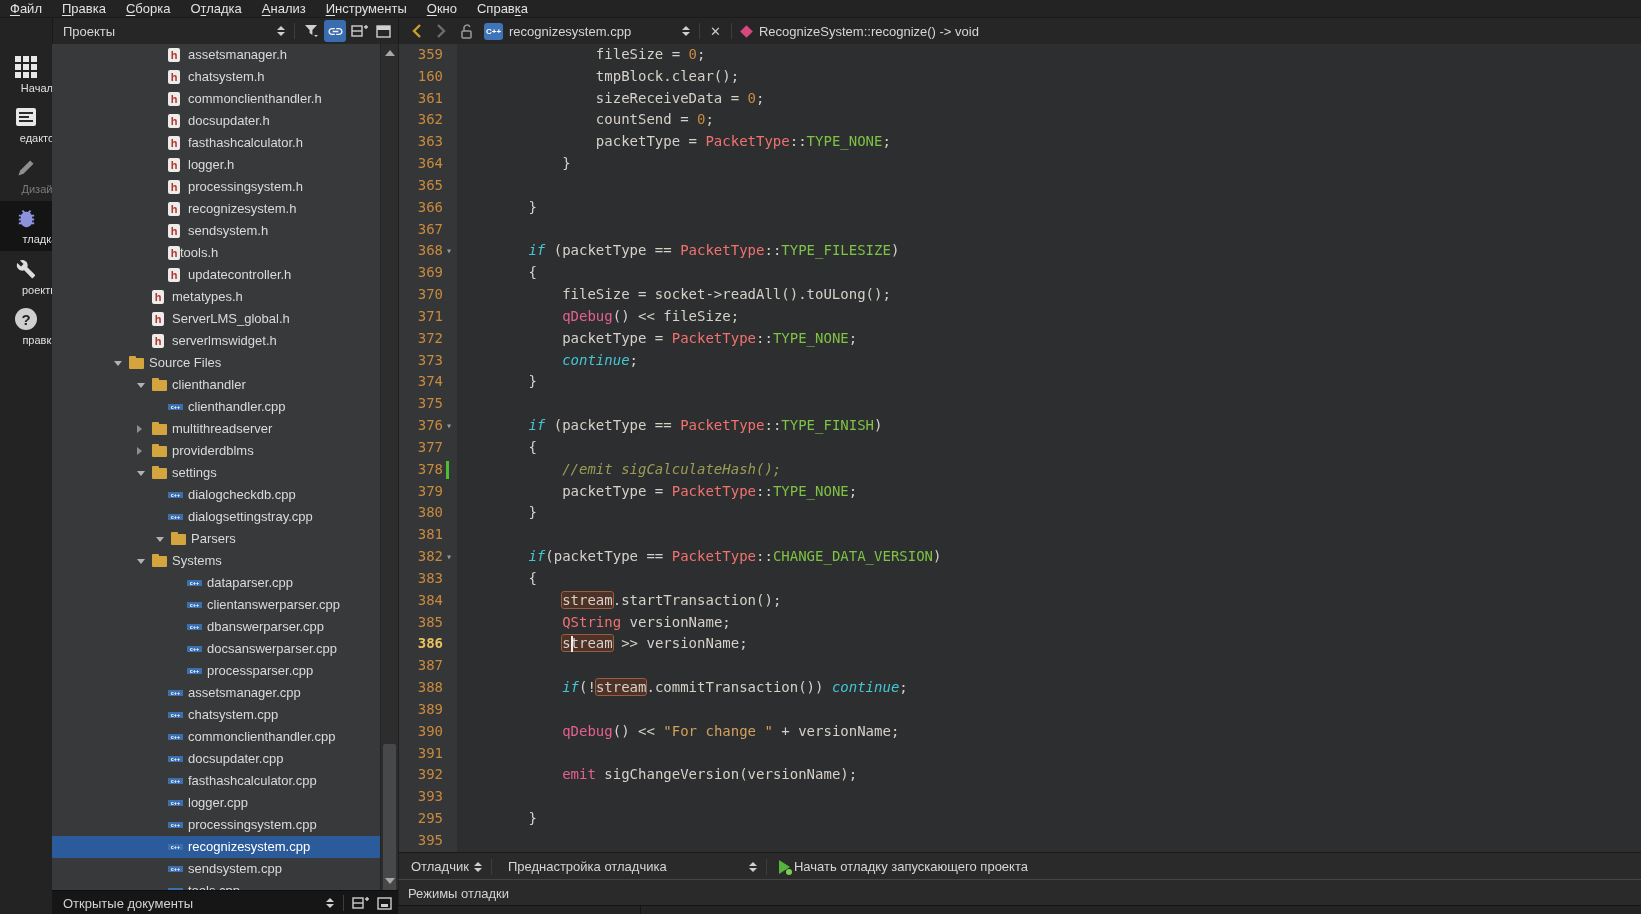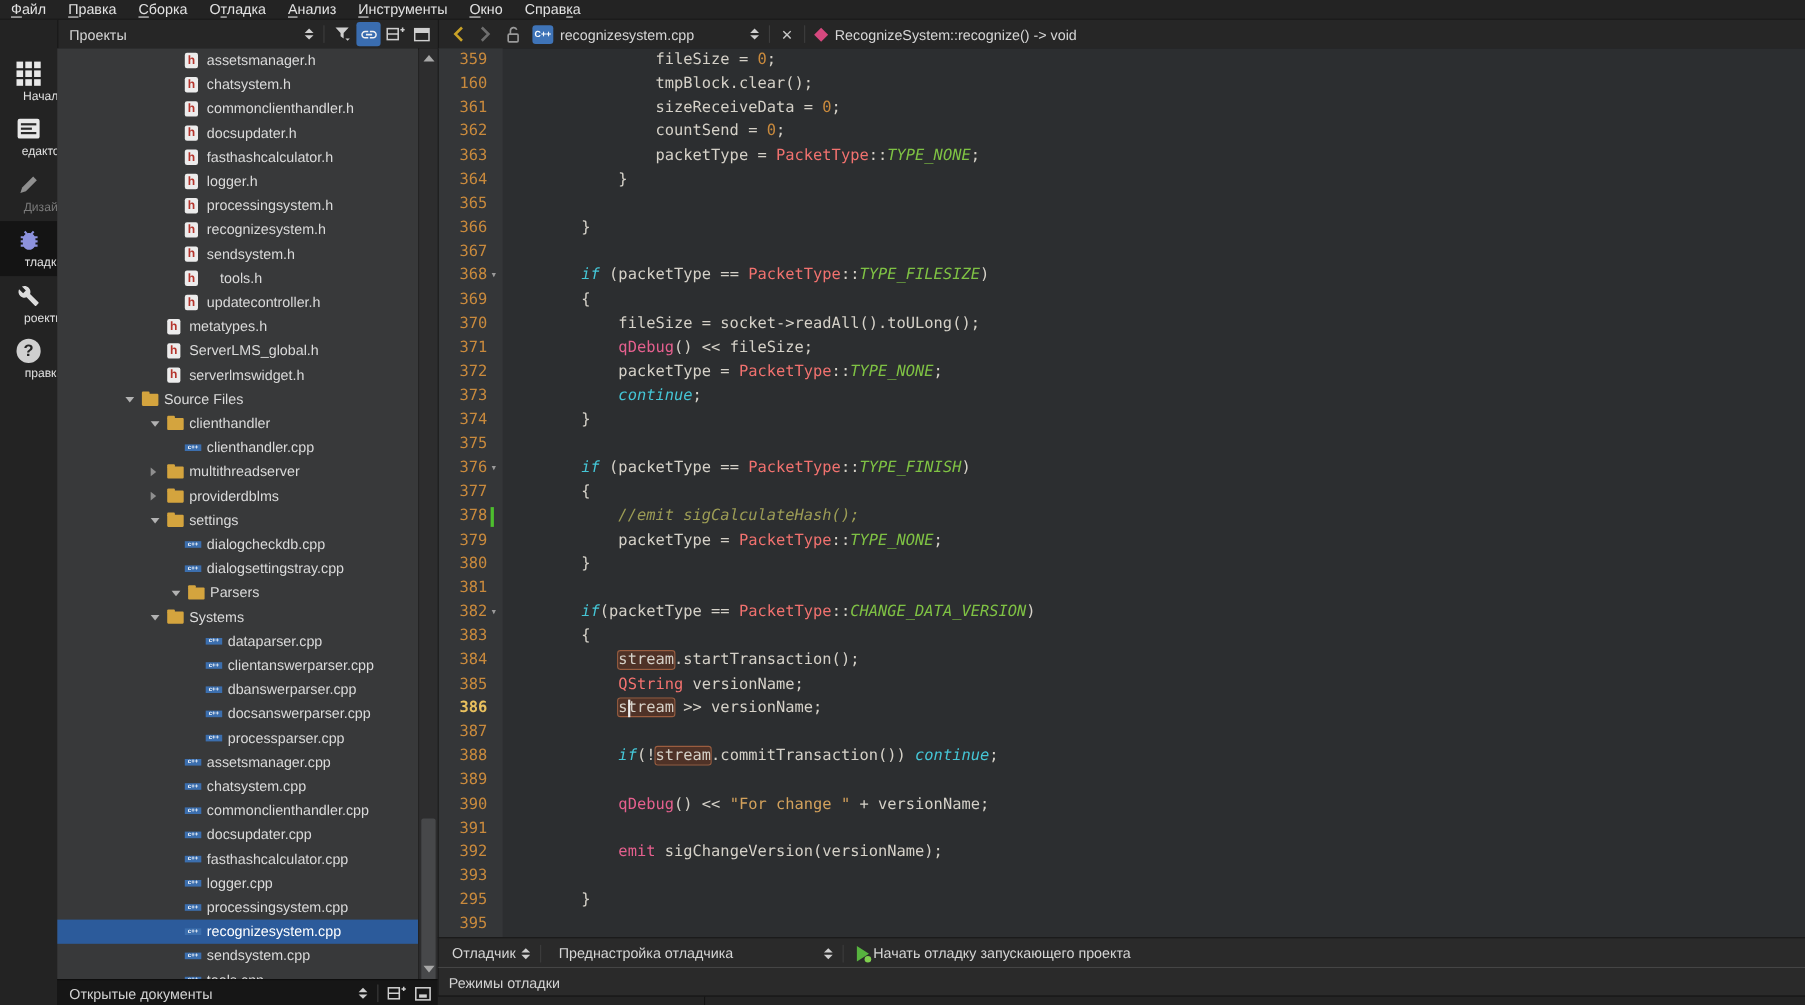--- a/index.html
+++ b/index.html
@@ -82,21 +82,21 @@
   .g-row .num.cur{color:#e9c15e;font-weight:bold;}
   .g-fold{position:absolute;right:2px;top:0;width:12px;color:#9a9a9a;font-size:10px;text-align:center;}
   .g-mod{position:absolute;right:8px;top:2px;width:3px;height:18px;background:#4dbf2e;}
   .code{position:absolute;left:58px;top:0;width:1185px;height:808px;overflow:hidden;}
   .c-row{position:relative;height:21.84px;line-height:21.84px;font-family:"DejaVu Sans Mono",monospace;
          font-size:14px;white-space:pre;padding-left:4px;color:#d5d1c8;}
   .pl{color:#d5d1c8;}
   .kw{color:#45c6d6;font-style:italic;}
   .mac{color:#e5608e;}
   .typ{color:#f2726f;}
-  .enm{color:#7fc244;font-style:italic;margin-top:31px;}
+  .enm{color:#7fc244;margin-top:31px;}
   .num{color:#c98a3d;}
   .str{color:#d3a15c;}
   .cmt{color:#9c9c55;font-style:italic;}
   .hlb{background:#4f3227;outline:1px solid #9b5d3f;border-radius:2px;}
   .caret{position:absolute;top:3px;width:2px;height:16px;background:#eeeeee;}
 
   
   .debug-toolbar{left:398px;top:852px;width:1243px;height:27px;background:#2a2a2a;border-left:1px solid #1e1e1e;
                  border-top:1px solid #191919;display:flex;align-items:center;color:#d5d5d5;}
   .debug-toolbar .dlabel{padding-left:12px;}
@@ -279,21 +279,21 @@
       <div class="tree-row">
         <span class="t-icon ic-h" style="left: 116px;">h</span>
         <span class="t-label" style="left: 136px;">recognizesystem.h</span>
       </div>
       <div class="tree-row">
         <span class="t-icon ic-h" style="left: 116px;">h</span>
         <span class="t-label" style="left: 136px;">sendsystem.h</span>
       </div>
       <div class="tree-row">
         <span class="t-icon ic-h" style="left: 116px;">h</span>
-        <span class="t-label" style="left: 148px;">tools.h</span>
+        <span class="t-label" style="left: 128px;">tools.h</span>
       </div>
       <div class="tree-row">
         <span class="t-icon ic-h" style="left: 116px;">h</span>
         <span class="t-label" style="left: 136px;">updatecontroller.h</span>
       </div>
       <div class="tree-row">
         <span class="t-icon ic-h" style="left: 100px;">h</span>
         <span class="t-label" style="left: 120px;">metatypes.h</span>
       </div>
       <div class="tree-row">

